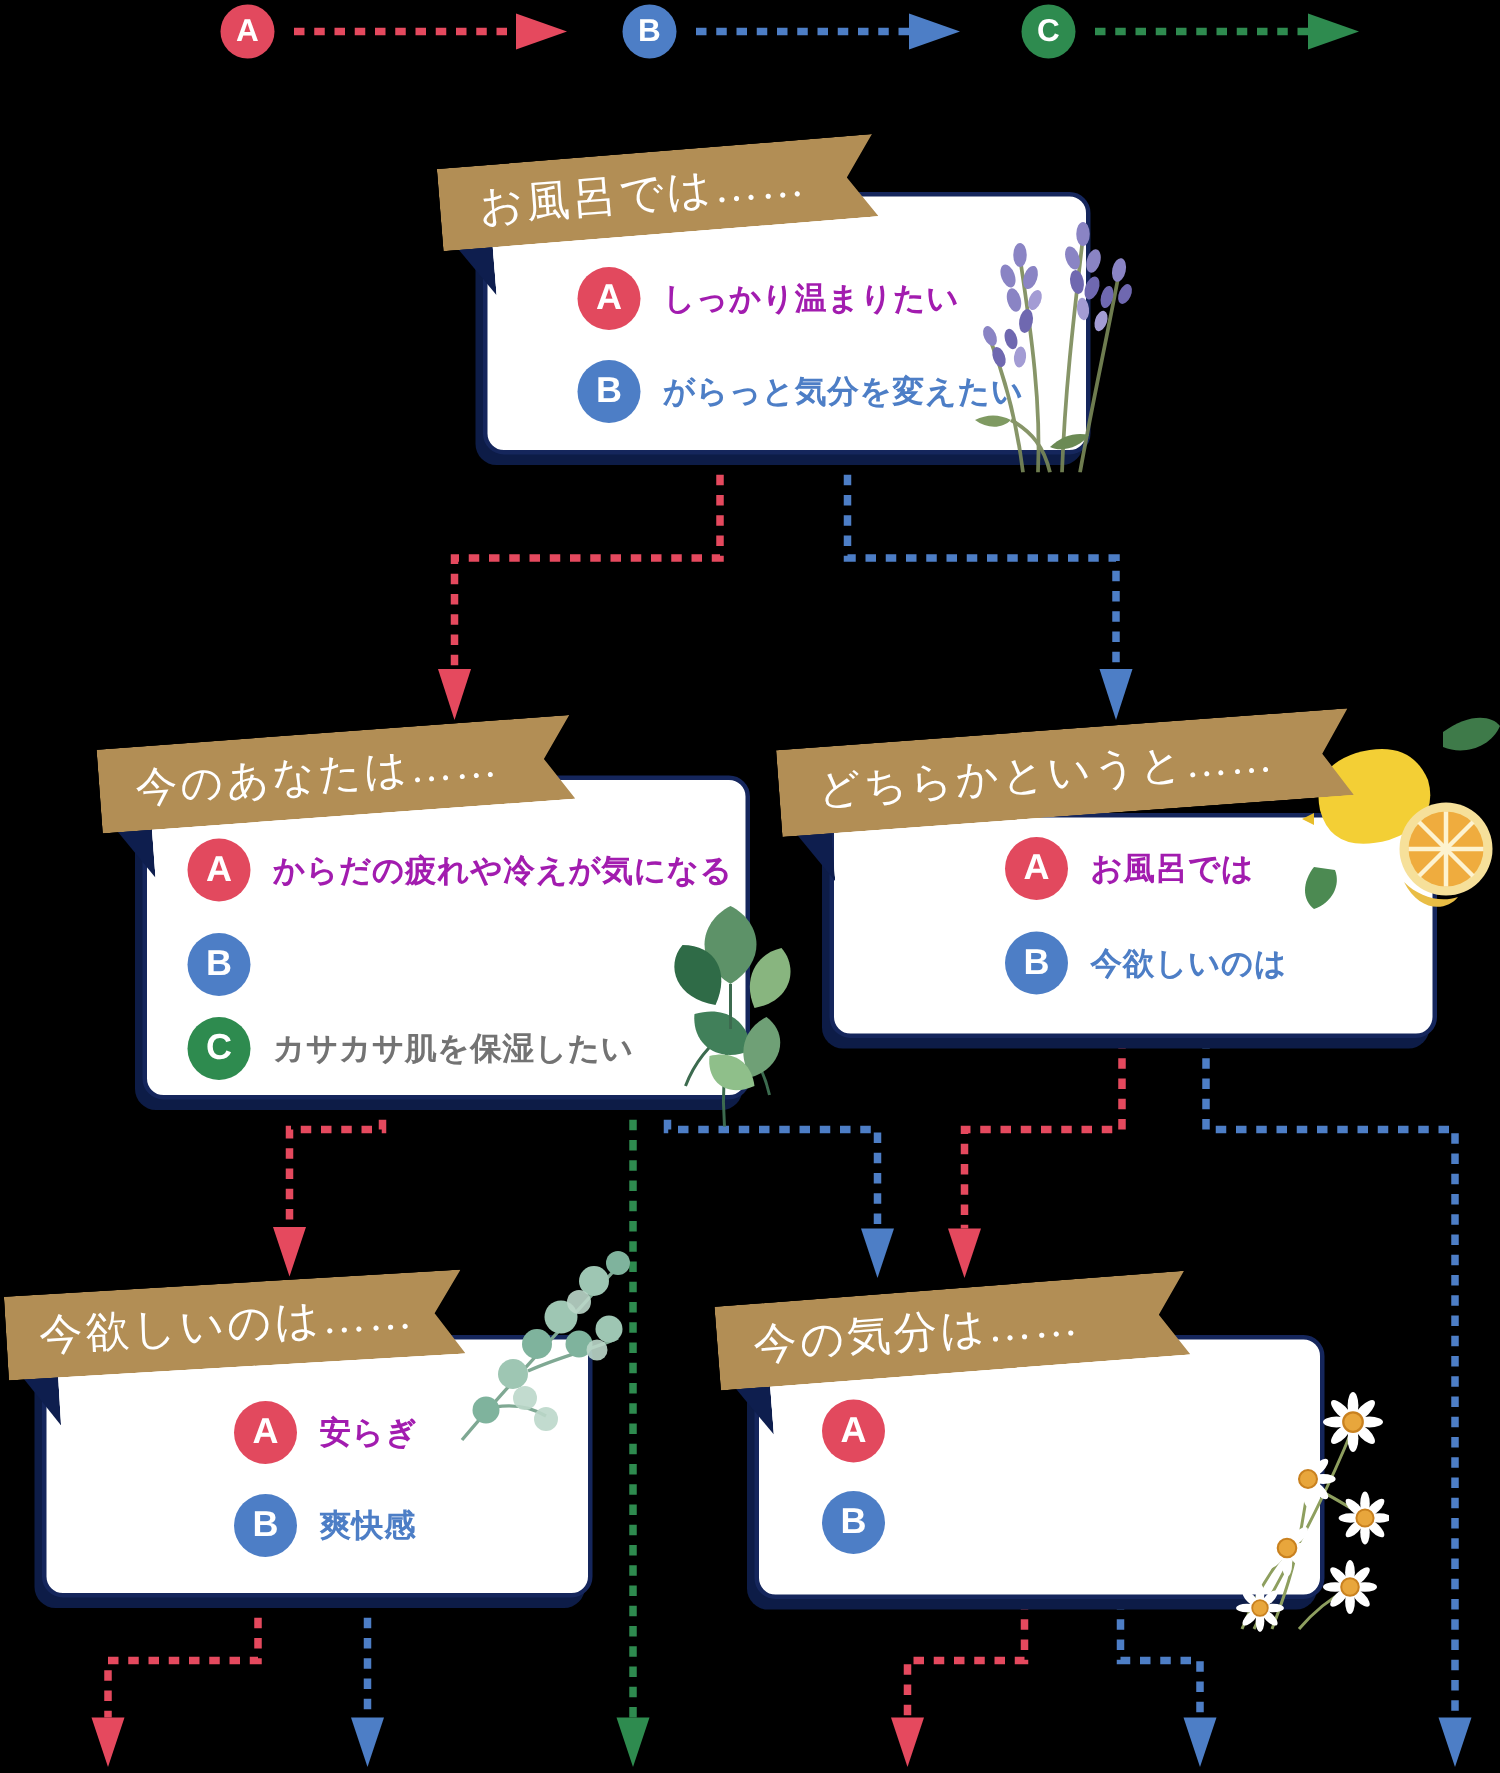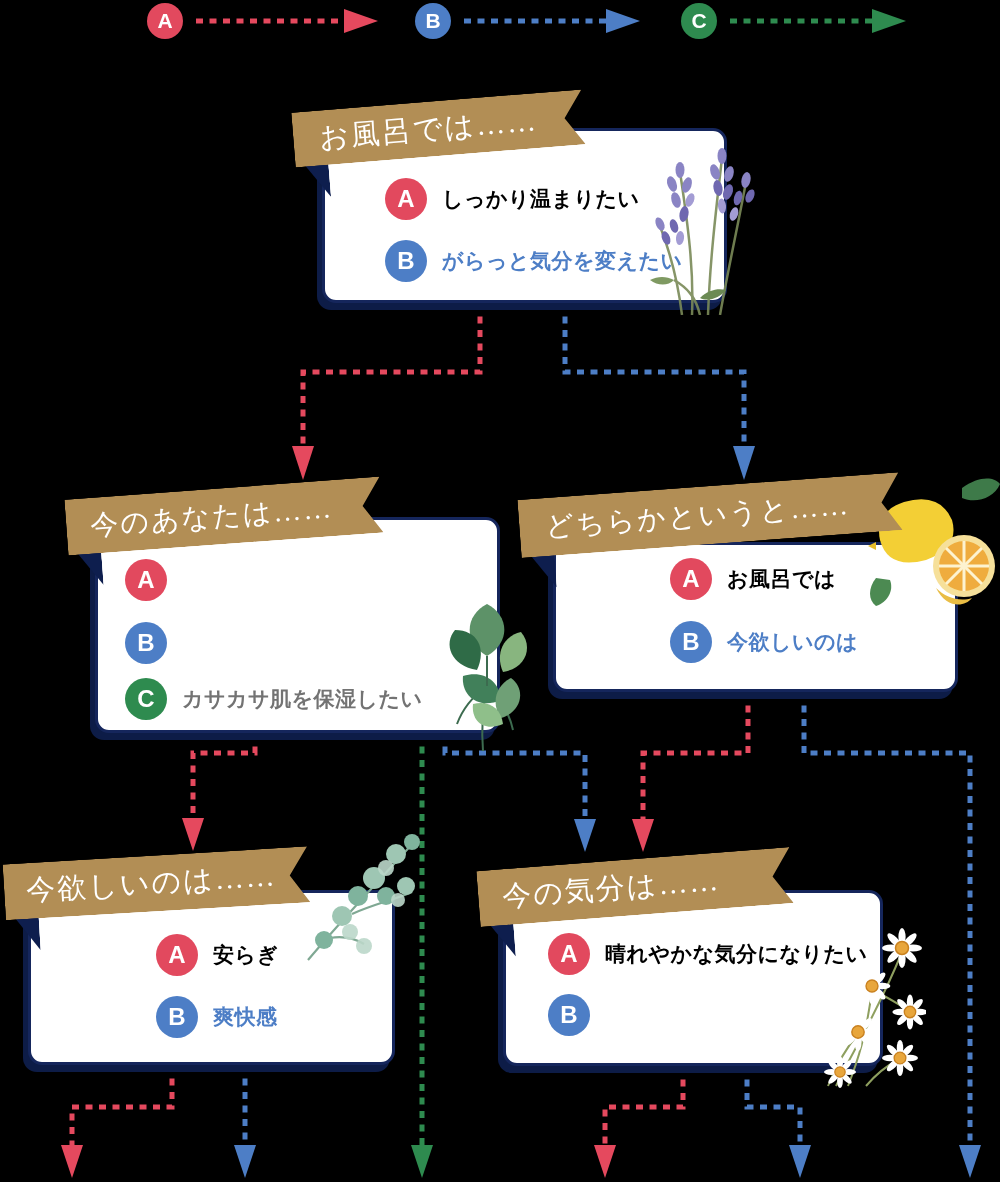--- a/index.html
+++ b/index.html
@@ -24,21 +24,21 @@
     box-shadow:-5px 7px 0 #0d1c47;z-index:2;box-sizing:border-box;
   }
   .row{position:absolute;display:flex;align-items:center;gap:15px;}
   .badge{
     width:42px;height:42px;border-radius:50%;flex:0 0 auto;
     display:flex;align-items:center;justify-content:center;
     color:#fff;font-weight:bold;font-size:24px;
   }
   .badge-a{background:#e2495e;} .badge-b{background:#4d7ec6;} .badge-c{background:#2e8b4f;}
   .opt-label{font-weight:bold;font-size:21px;white-space:nowrap;letter-spacing:.5px;}
-  .text-a{color:#000000;} .text-b{color:#4d7ec6;} .text-c{color:#737373;}
+  .text-a{color:#a21caf;} .text-b{color:#4d7ec6;} .text-c{color:#737373;}
   
   .ribbon{position:absolute;z-index:5;}
   .ribbon-body{
     position:relative;width:100%;height:100%;background:#b28e55;
     clip-path:polygon(0 0,100% 0,calc(100% - 19px) 50%,100% 100%,0 100%);
     display:flex;align-items:center;
     font-family:"Liberation Serif","DejaVu Serif",serif;
     color:#fff;font-size:29px;letter-spacing:2px;white-space:nowrap;
   }
   .ribbon-fold{
@@ -154,20 +154,21 @@
     </g>
     <path d="M44 150 C36 146 28 146 20 150 C28 156 38 156 44 150 Z" fill="#7f9a62"></path>
     <path d="M70 168 C78 160 88 158 96 160 C90 168 78 172 70 168 Z" fill="#6b8a54"></path>
   </svg>
 
   <div class="qbox" style="left:95px;top:517px;width:405px;height:216px">
     <div class="row" style="left:27px;top:39px">
       <span class="badge badge-a">
           <span>A</span>
         </span>
+      <span class="opt-label text-a">からだの疲れや冷えが気になる</span>
     </div>
     <div class="row" style="left:27px;top:102px">
       <span class="badge badge-b">
           <span>B</span>
         </span>
     </div>
     <div class="row" style="left:27px;top:158px">
       <span class="badge badge-c">
           <span>C</span>
         </span>
@@ -272,21 +273,20 @@
         <circle cx="74" cy="118" r="8"></circle>
         <circle cx="108" cy="72" r="7"></circle>
     </g>
   </svg>
 
   <div class="qbox" style="left:503px;top:890px;width:380px;height:176px">
     <div class="row" style="left:42px;top:40px">
       <span class="badge badge-a">
           <span>A</span>
         </span>
-      <span class="opt-label text-a">晴れやかな気分になりたい</span>
     </div>
     <div class="row" style="left:42px;top:101px">
       <span class="badge badge-b">
           <span>B</span>
         </span>
     </div>
   </div>
   <div class="ribbon" style="left:478px;top:860px;width:290px;height:56px;transform:rotate(-4.4deg)">
     <div class="ribbon-fold"></div>
     <div class="ribbon-body" style="padding-left:24px">今の気分は……</div>

